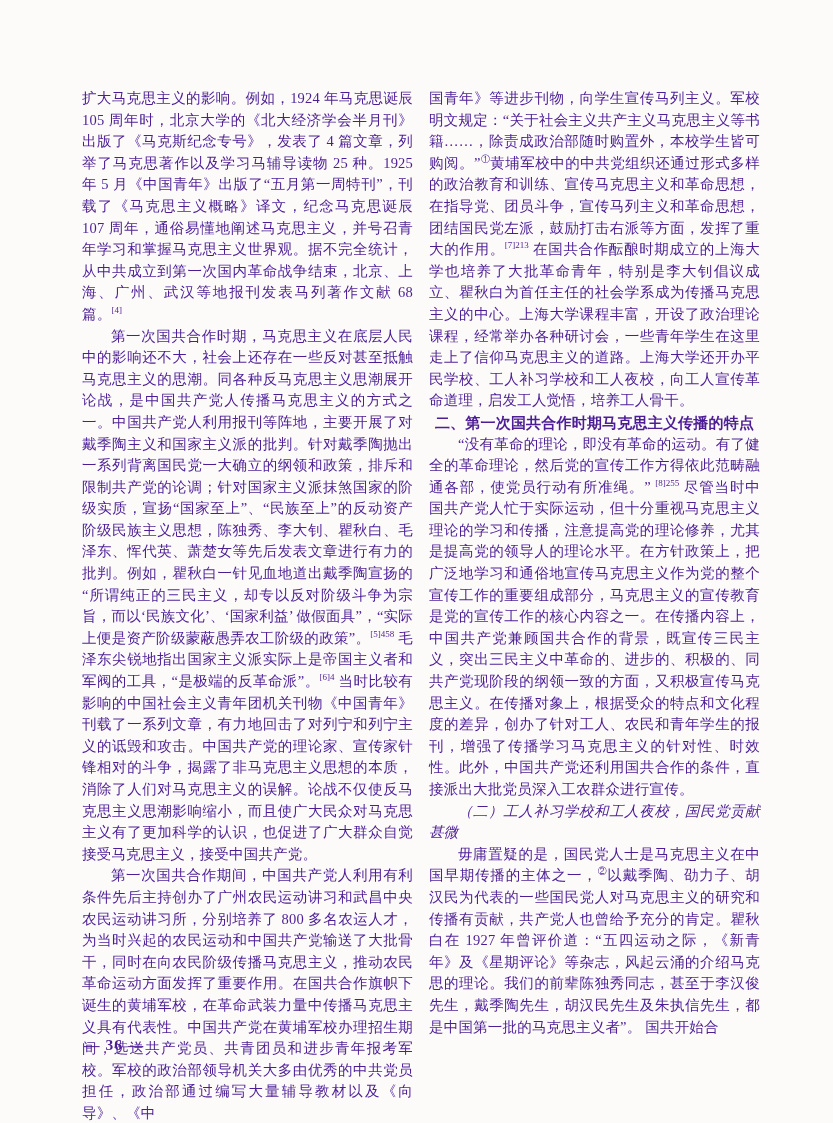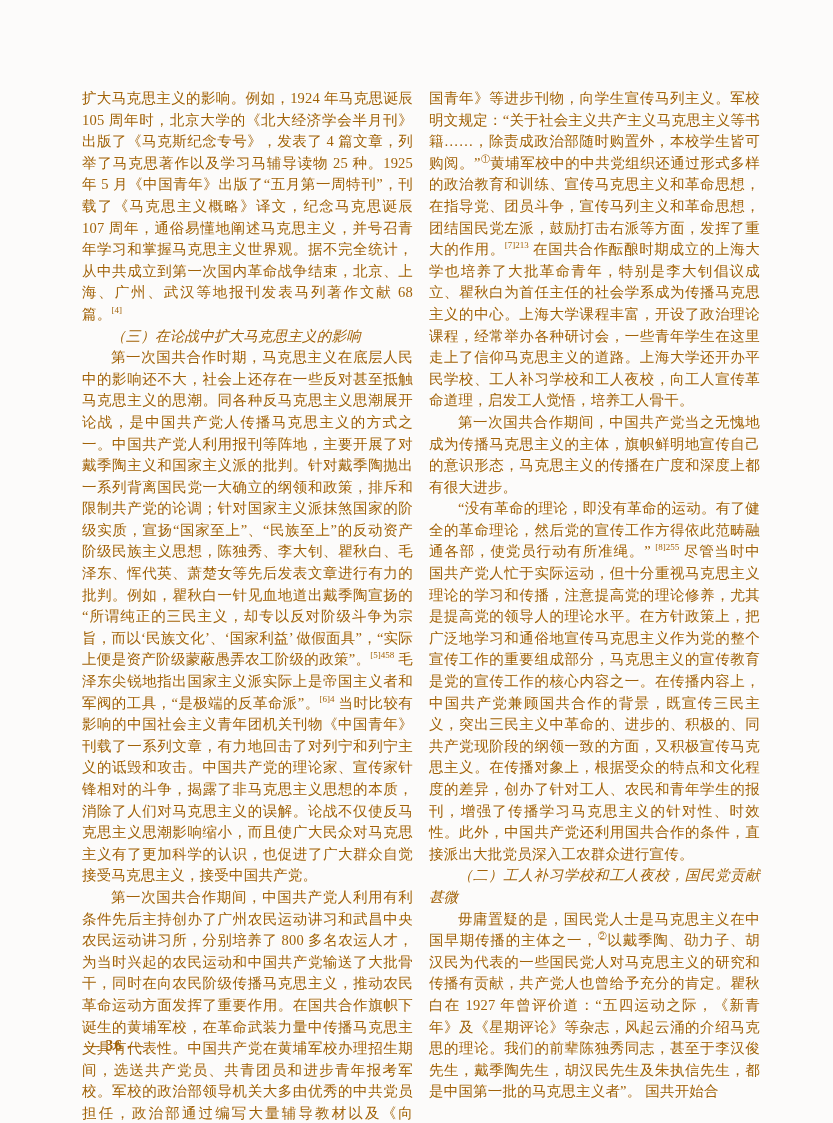--- a/index.html
+++ b/index.html
@@ -2,21 +2,21 @@
 <html lang="zh"><head>
 <meta charset="utf-8">
 <style>
   html,body{margin:0;padding:0;background:#fcfbfa;}
   .page{
     position:relative;
     width:833px;height:1123px;
     background:#fcfbfa;
     overflow:hidden;
     font-family:"Liberation Serif","DejaVu Serif",serif;
-    color:#a16207;
+    color:#4c1d95;
   }
   .columns{
     position:absolute;left:82px;top:88px;
     display:flex;gap:16px;
   }
   .col{width:331px;}
   .col p{
     margin:0;
     font-size:14.5px;
     line-height:21.6px;
@@ -50,26 +50,25 @@
     font-family:"Liberation Serif","DejaVu Serif",serif;
   }
 </style>
 </head>
 <body>
 
 <div class="page">
   <div class="columns">
     <div class="col">
         <p class="body cont">扩大马克思主义的影响。例如，1924 年马克思诞辰 105 周年时，北京大学的《北大经济学会半月刊》出版了《马克斯纪念专号》，发表了 4 篇文章，列举了马克思著作以及学习马辅导读物 25 种。1925 年 5 月《中国青年》出版了“五月第一周特刊”，刊载了《马克思主义概略》译文，纪念马克思诞辰 107 周年，通俗易懂地阐述马克思主义，并号召青年学习和掌握马克思主义世界观。据不完全统计，从中共成立到第一次国内革命战争结束，北京、上海、广州、武汉等地报刊发表马列著作文献 68 篇。<sup>[4]</sup></p>
-        <p class="body sub">（三）在论战中扩大马克思主义的影响</p>
         <p class="body">第一次国共合作时期，马克思主义在底层人民中的影响还不大，社会上还存在一些反对甚至抵触马克思主义的思潮。同各种反马克思主义思潮展开论战，是中国共产党人传播马克思主义的方式之一。中国共产党人利用报刊等阵地，主要开展了对戴季陶主义和国家主义派的批判。针对戴季陶抛出一系列背离国民党一大确立的纲领和政策，排斥和限制共产党的论调；针对国家主义派抹煞国家的阶级实质，宣扬“国家至上”、“民族至上”的反动资产阶级民族主义思想，陈独秀、李大钊、瞿秋白、毛泽东、恽代英、萧楚女等先后发表文章进行有力的批判。例如，瞿秋白一针见血地道出戴季陶宣扬的“所谓纯正的三民主义，却专以反对阶级斗争为宗旨，而以‘民族文化’、‘国家利益’ 做假面具”，“实际上便是资产阶级蒙蔽愚弄农工阶级的政策”。<sup>[5]458</sup> 毛泽东尖锐地指出国家主义派实际上是帝国主义者和军阀的工具，“是极端的反革命派”。<sup>[6]4</sup> 当时比较有影响的中国社会主义青年团机关刊物《中国青年》刊载了一系列文章，有力地回击了对列宁和列宁主义的诋毁和攻击。中国共产党的理论家、宣传家针锋相对的斗争，揭露了非马克思主义思想的本质，消除了人们对马克思主义的误解。论战不仅使反马克思主义思潮影响缩小，而且使广大民众对马克思主义有了更加科学的认识，也促进了广大群众自觉接受马克思主义，接受中国共产党。</p>
         <p class="body">第一次国共合作期间，中国共产党人利用有利条件先后主持创办了广州农民运动讲习和武昌中央农民运动讲习所，分别培养了 800 多名农运人才，为当时兴起的农民运动和中国共产党输送了大批骨干，同时在向农民阶级传播马克思主义，推动农民革命运动方面发挥了重要作用。在国共合作旗帜下诞生的黄埔军校，在革命武装力量中传播马克思主义具有代表性。中国共产党在黄埔军校办理招生期间，选送共产党员、共青团员和进步青年报考军校。军校的政治部领导机关大多由优秀的中共党员担任，政治部通过编写大量辅导教材以及《向导》、《中</p>
       </div>
     <div class="col">
         <p class="body cont">国青年》等进步刊物，向学生宣传马列主义。军校明文规定：“关于社会主义共产主义马克思主义等书籍……，除责成政治部随时购置外，本校学生皆可购阅。”<sup>①</sup>黄埔军校中的中共党组织还通过形式多样的政治教育和训练、宣传马克思主义和革命思想，在指导党、团员斗争，宣传马列主义和革命思想，团结国民党左派，鼓励打击右派等方面，发挥了重大的作用。<sup>[7]213</sup> 在国共合作酝酿时期成立的上海大学也培养了大批革命青年，特别是李大钊倡议成立、瞿秋白为首任主任的社会学系成为传播马克思主义的中心。上海大学课程丰富，开设了政治理论课程，经常举办各种研讨会，一些青年学生在这里走上了信仰马克思主义的道路。上海大学还开办平民学校、工人补习学校和工人夜校，向工人宣传革命道理，启发工人觉悟，培养工人骨干。</p>
-        <p class="body">第一次国共合作期间，中国共产党当之无愧地成为传播马克思主义的主体，旗帜鲜明地宣传自己的意识形态，马克思主义的传播在广度和深度上都有很大进步。</p>
+        <p class="body heading">二、第一次国共合作时期马克思主义传播的特点</p>
         <p class="body">“没有革命的理论，即没有革命的运动。有了健全的革命理论，然后党的宣传工作方得依此范畴融通各部，使党员行动有所准绳。” <sup>[8]255</sup> 尽管当时中国共产党人忙于实际运动，但十分重视马克思主义理论的学习和传播，注意提高党的理论修养，尤其是提高党的领导人的理论水平。在方针政策上，把广泛地学习和通俗地宣传马克思主义作为党的整个宣传工作的重要组成部分，马克思主义的宣传教育是党的宣传工作的核心内容之一。在传播内容上，中国共产党兼顾国共合作的背景，既宣传三民主义，突出三民主义中革命的、进步的、积极的、同共产党现阶段的纲领一致的方面，又积极宣传马克思主义。在传播对象上，根据受众的特点和文化程度的差异，创办了针对工人、农民和青年学生的报刊，增强了传播学习马克思主义的针对性、时效性。此外，中国共产党还利用国共合作的条件，直接派出大批党员深入工农群众进行宣传。</p>
         <p class="body sub">（二）工人补习学校和工人夜校，国民党贡献甚微</p>
         <p class="body">毋庸置疑的是，国民党人士是马克思主义在中国早期传播的主体之一，<sup>②</sup>以戴季陶、劭力子、胡汉民为代表的一些国民党人对马克思主义的研究和传播有贡献，共产党人也曾给予充分的肯定。瞿秋白在 1927 年曾评价道：“五四运动之际，《新青年》及《星期评论》等杂志，风起云涌的介绍马克思的理论。我们的前辈陈独秀同志，甚至于李汉俊先生，戴季陶先生，胡汉民先生及朱执信先生，都是中国第一批的马克思主义者”。 国共开始合</p>
       </div>
   </div>
   <div class="page-number">— 36 —</div>
 </div>
 
 </body></html>

